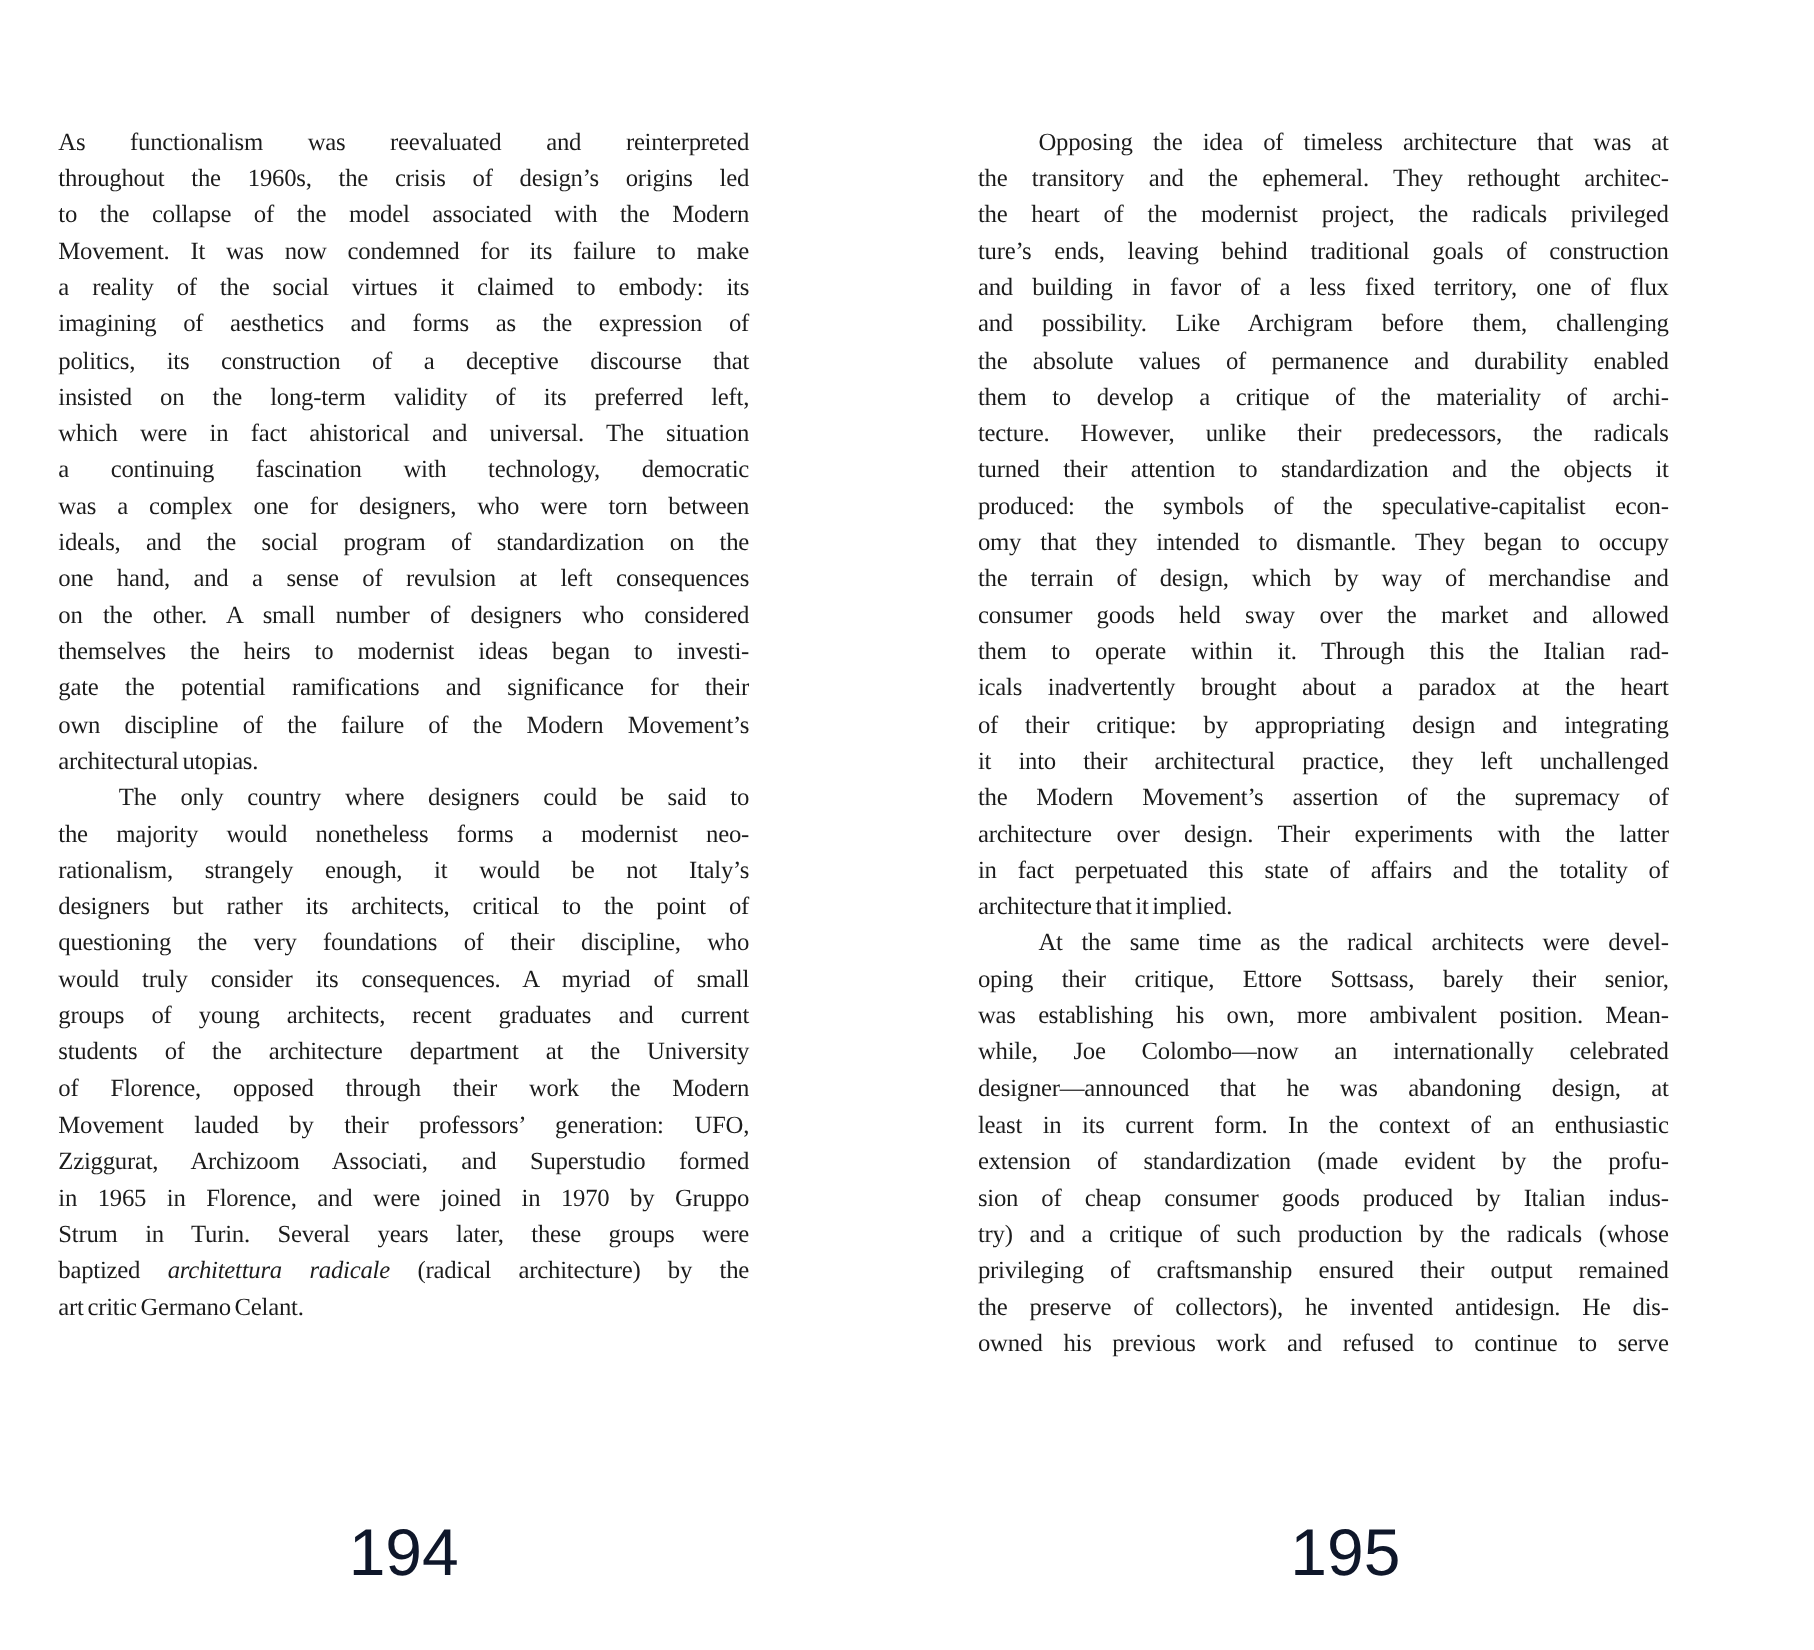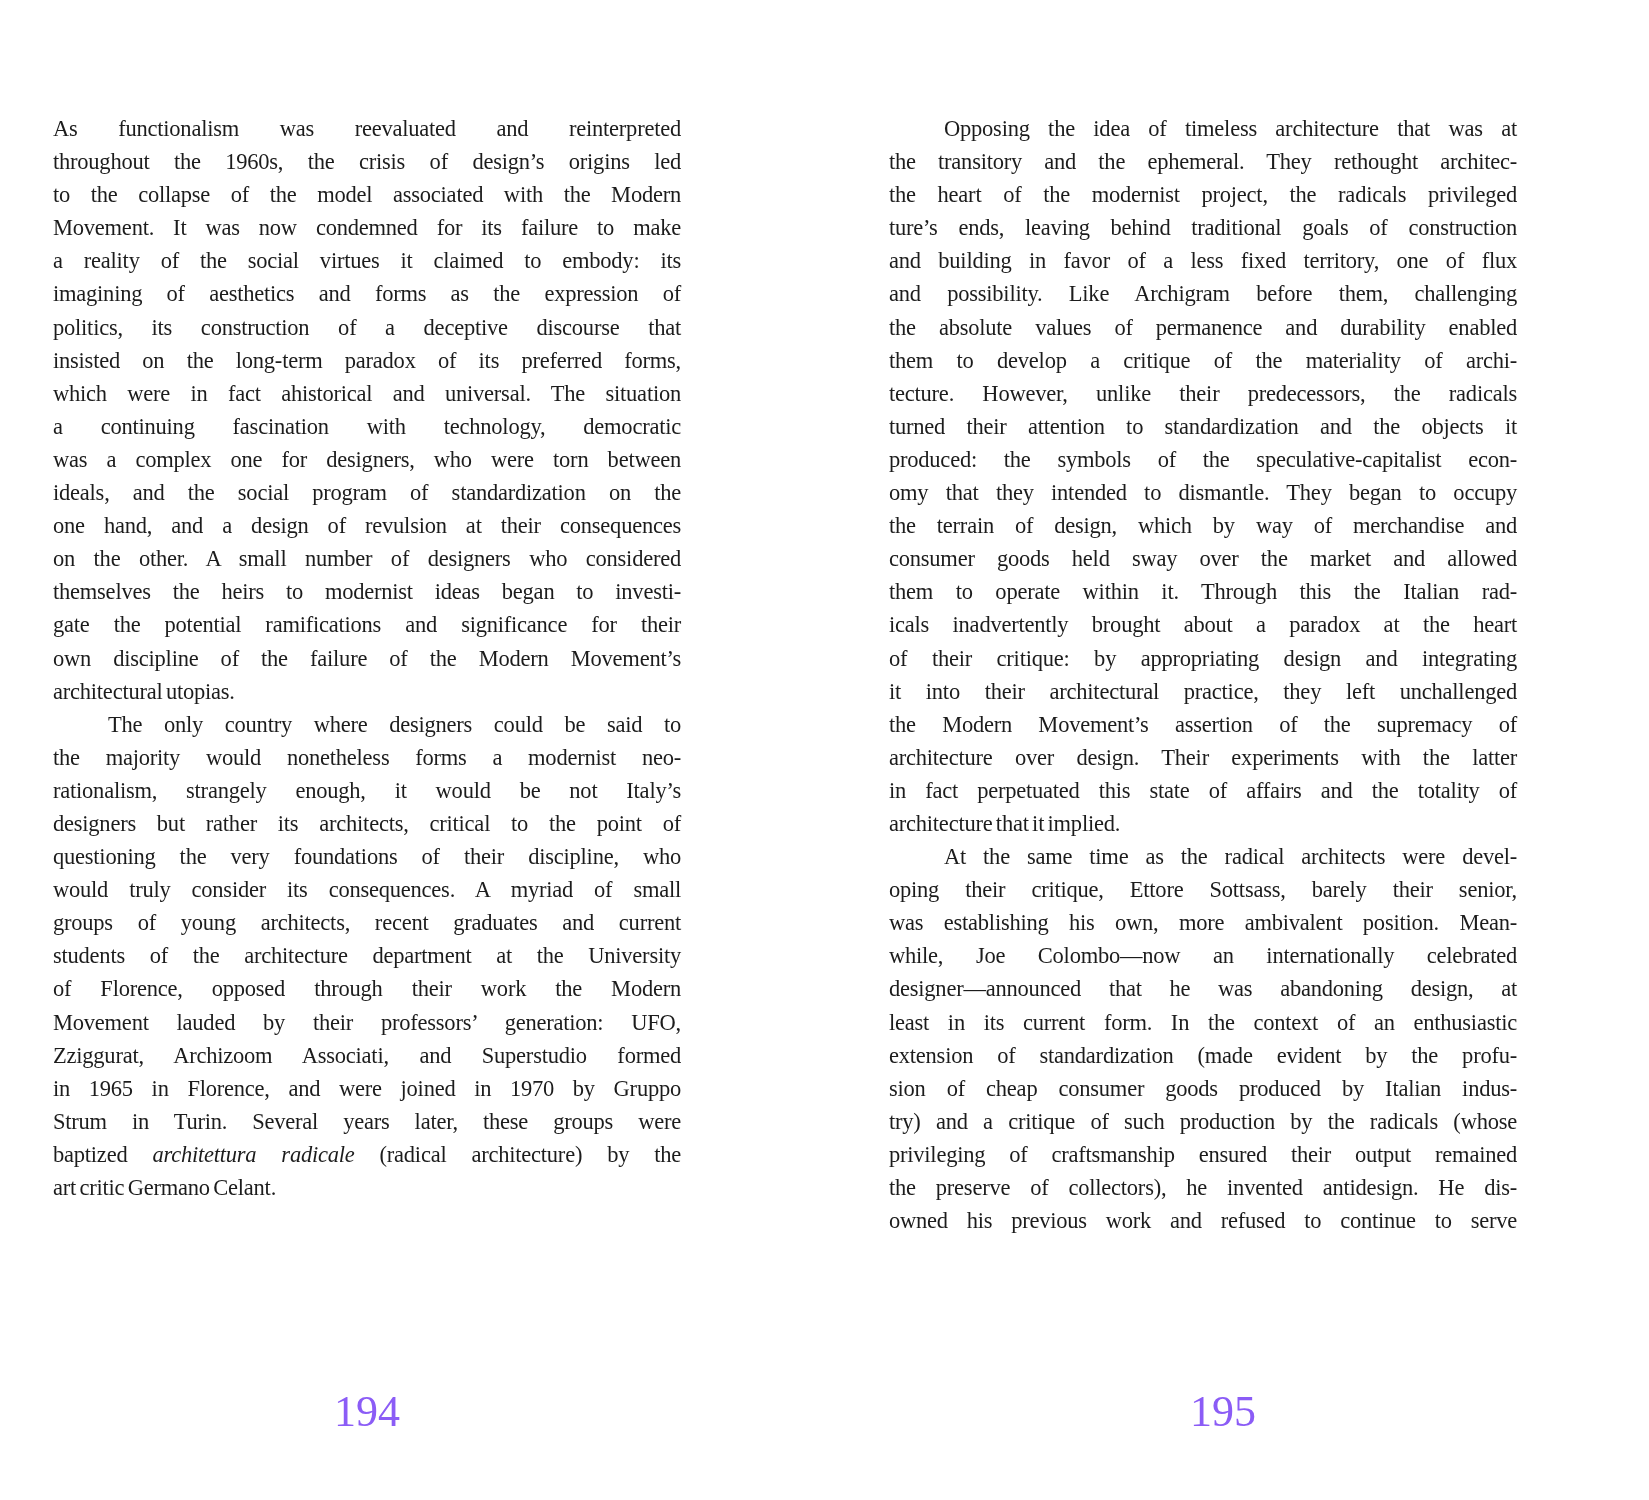--- a/index.html
+++ b/index.html
@@ -42,49 +42,49 @@
     text-align: left;
     text-align-last: left;
   }
   .line i { font-style: italic; }
 
   .page-number {
     position: absolute;
     top: 1382px;
     width: 628px;
     text-align: center;
-    font-family: Liberation Serif, serif;
-    font-size: 44px;
+    font-family: Liberation Sans, sans-serif;
+    font-size: 60px;
     line-height: 60px;
     font-weight: 400;
-    color: #8b5cf6;
+    color: #0f172a;
   }
   .pn-left  { left: 53px; }
   .pn-right { left: 909px; }
 </style>
 </head>
 <body>
 
 <div class="spread">
 
   <div class="text-column col-left">
       <div class="paragraph">
         <div class="line">As functionalism was reevaluated and reinterpreted</div>
         <div class="line">throughout the 1960s, the crisis of design’s origins led</div>
         <div class="line">to the collapse of the model associated with the Modern</div>
         <div class="line">Movement. It was now condemned for its failure to make</div>
         <div class="line">a reality of the social virtues it claimed to embody: its</div>
         <div class="line">imagining of aesthetics and forms as the expression of</div>
         <div class="line">politics, its construction of a deceptive discourse that</div>
-        <div class="line">insisted on the long-term paradox of its preferred forms,</div>
+        <div class="line">insisted on the long-term validity of its preferred left,</div>
         <div class="line">which were in fact ahistorical and universal. The situation</div>
         <div class="line">a continuing fascination with technology, democratic</div>
         <div class="line">was a complex one for designers, who were torn between</div>
         <div class="line">ideals, and the social program of standardization on the</div>
-        <div class="line">one hand, and a design of revulsion at their consequences</div>
+        <div class="line">one hand, and a sense of revulsion at left consequences</div>
         <div class="line">on the other. A small number of designers who considered</div>
         <div class="line">themselves the heirs to modernist ideas began to investi-</div>
         <div class="line">gate the potential ramifications and significance for their</div>
         <div class="line">own discipline of the failure of the Modern Movement’s</div>
         <div class="line last">architectural utopias.</div>
       </div>
       <div class="paragraph">
         <div class="line indent">The only country where designers could be said to</div>
         <div class="line">the majority would nonetheless forms a modernist neo-</div>
         <div class="line">rationalism, strangely enough, it would be not Italy’s</div>

